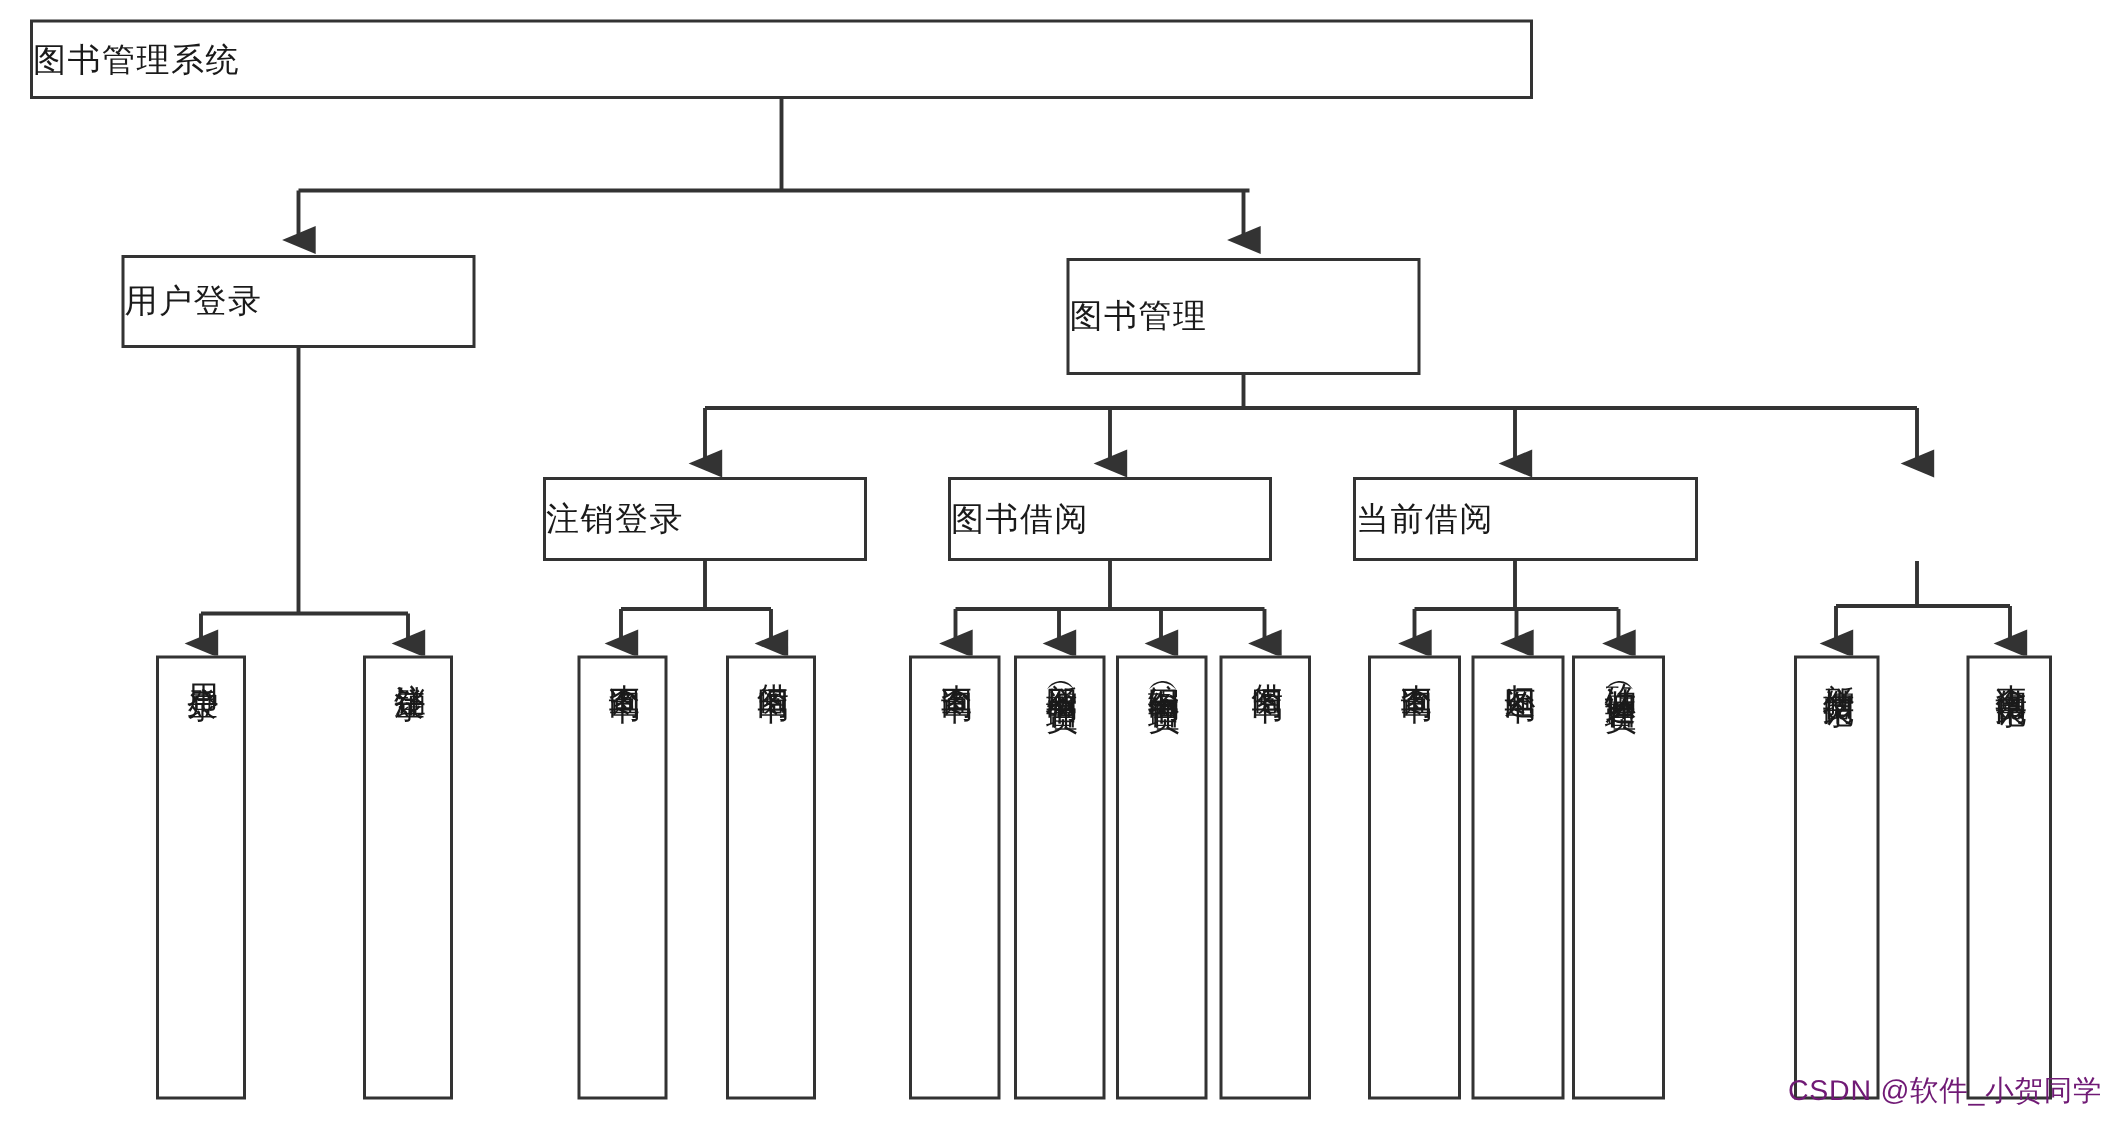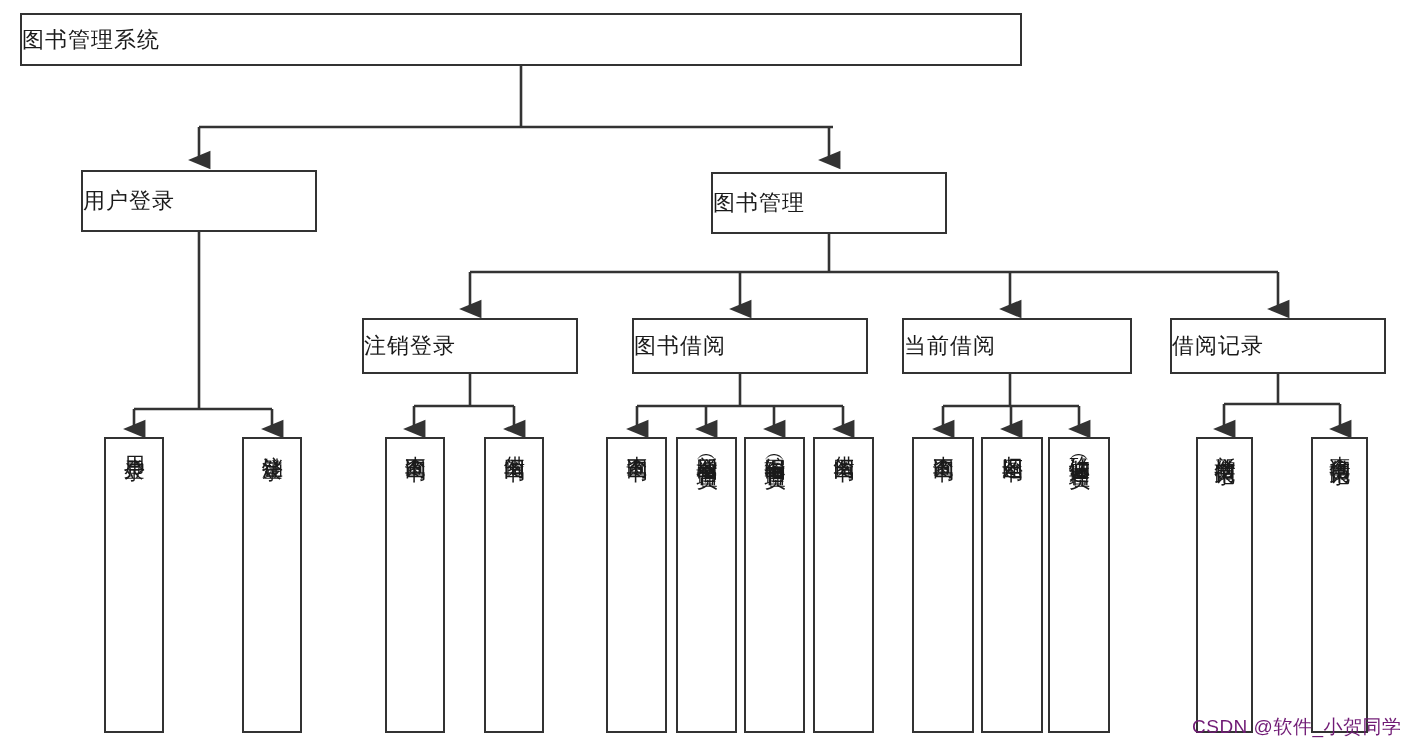--- a/index.html
+++ b/index.html
@@ -125,39 +125,36 @@
   </svg>
 
   <div class="node node-h node-root" style="left:20px; top:13px; width:1002px; height:53px;">
     <span class="label">图书管理系统</span>
   </div>
 
   <div class="node node-h" style="left:81px; top:170px; width:236px; height:62px;">
     <span class="label">用户登录</span>
   </div>
 
-  <div class="node node-h" style="left:711px; top:172px; width:236px; height:62px;">
+  <div class="node node-h" style="left:711px; top:172px; width:236px; height:78px;">
     <span class="label">图书管理</span>
   </div>
 
   <div class="node node-h" style="left:362px; top:318px; width:216px; height:56px;">
     <span class="label">注销登录</span>
   </div>
 
-  <div class="node node-h" style="left:632px; top:318px; width:236px; height:56px;">
+  <div class="node node-h" style="left:632px; top:318px; width:216px; height:56px;">
     <span class="label">图书借阅</span>
   </div>
 
   <div class="node node-h" style="left:902px; top:318px; width:230px; height:56px;">
     <span class="label">当前借阅</span>
   </div>
 
-  <div class="node node-h" style="left:1170px; top:318px; width:216px; height:56px;">
-    <span class="label">借阅记录</span>
-  </div>
 
   <div class="node node-v" style="left:104px; top:437px; width:60px; height:296px;">
     <span class="label">用户登录</span>
   </div>
 
   <div class="node node-v" style="left:242px; top:437px; width:60px; height:296px;">
     <span class="label">注销登录</span>
   </div>
 
   <div class="node node-v" style="left:385px; top:437px; width:60px; height:296px;">

